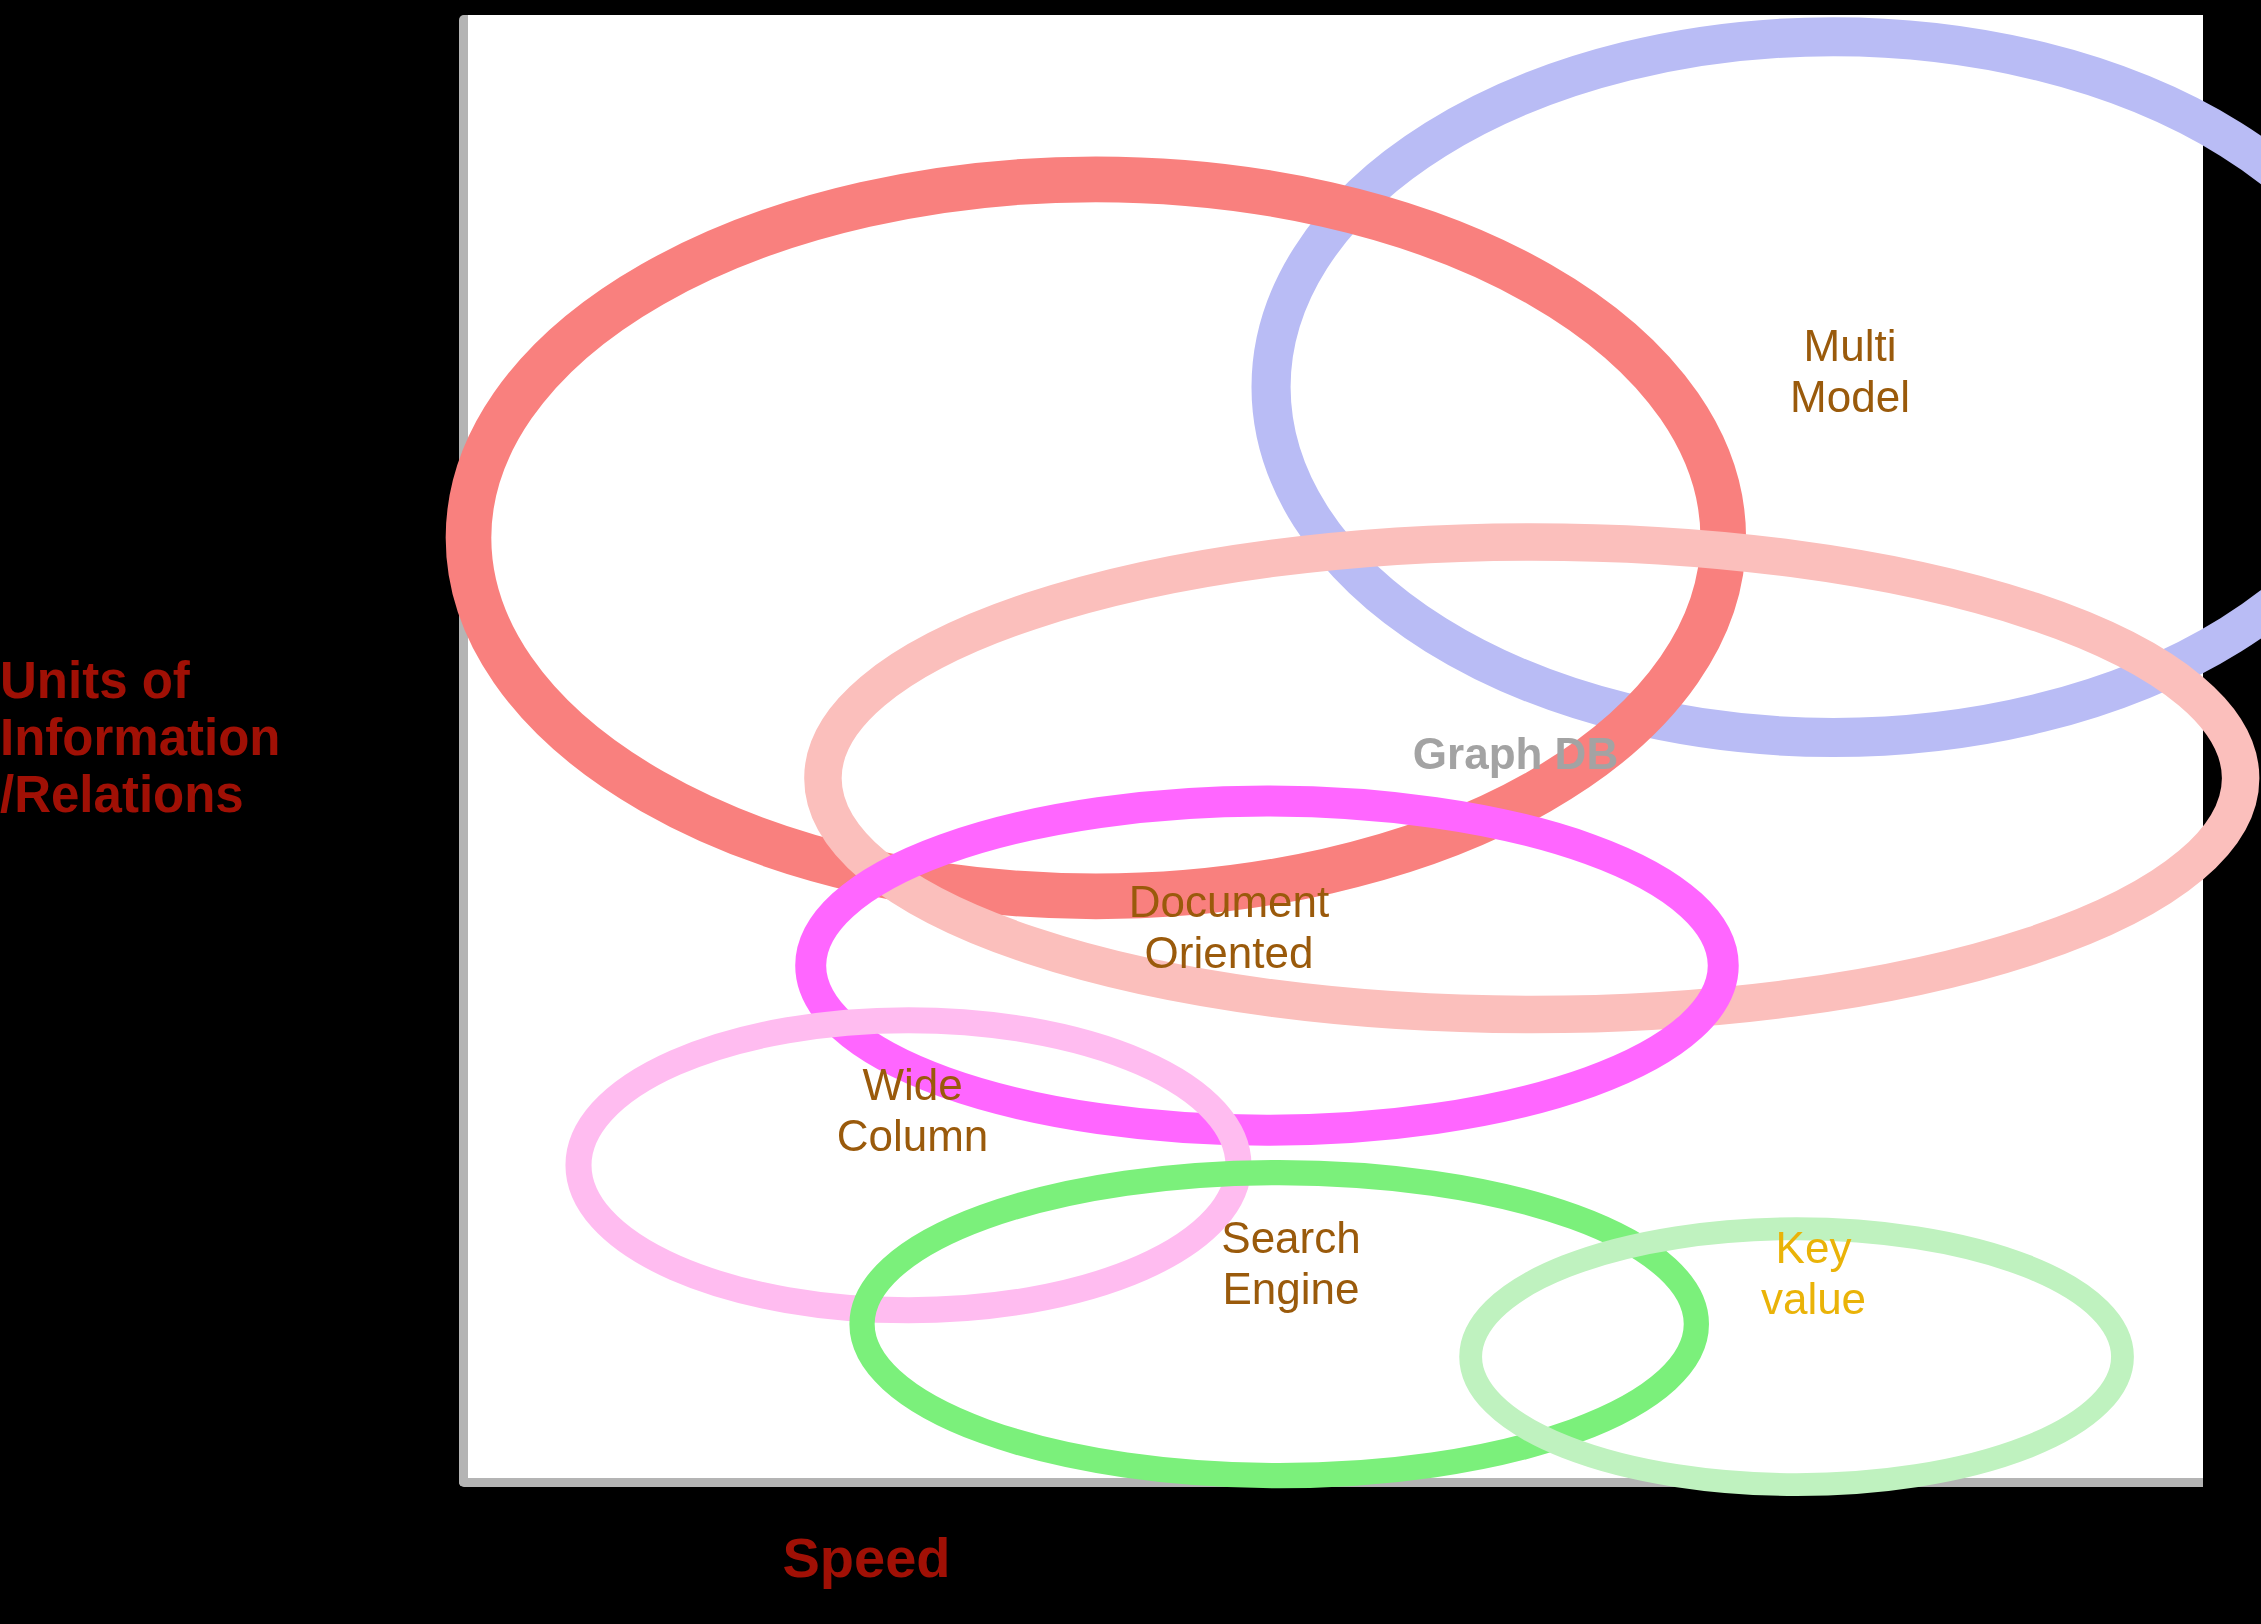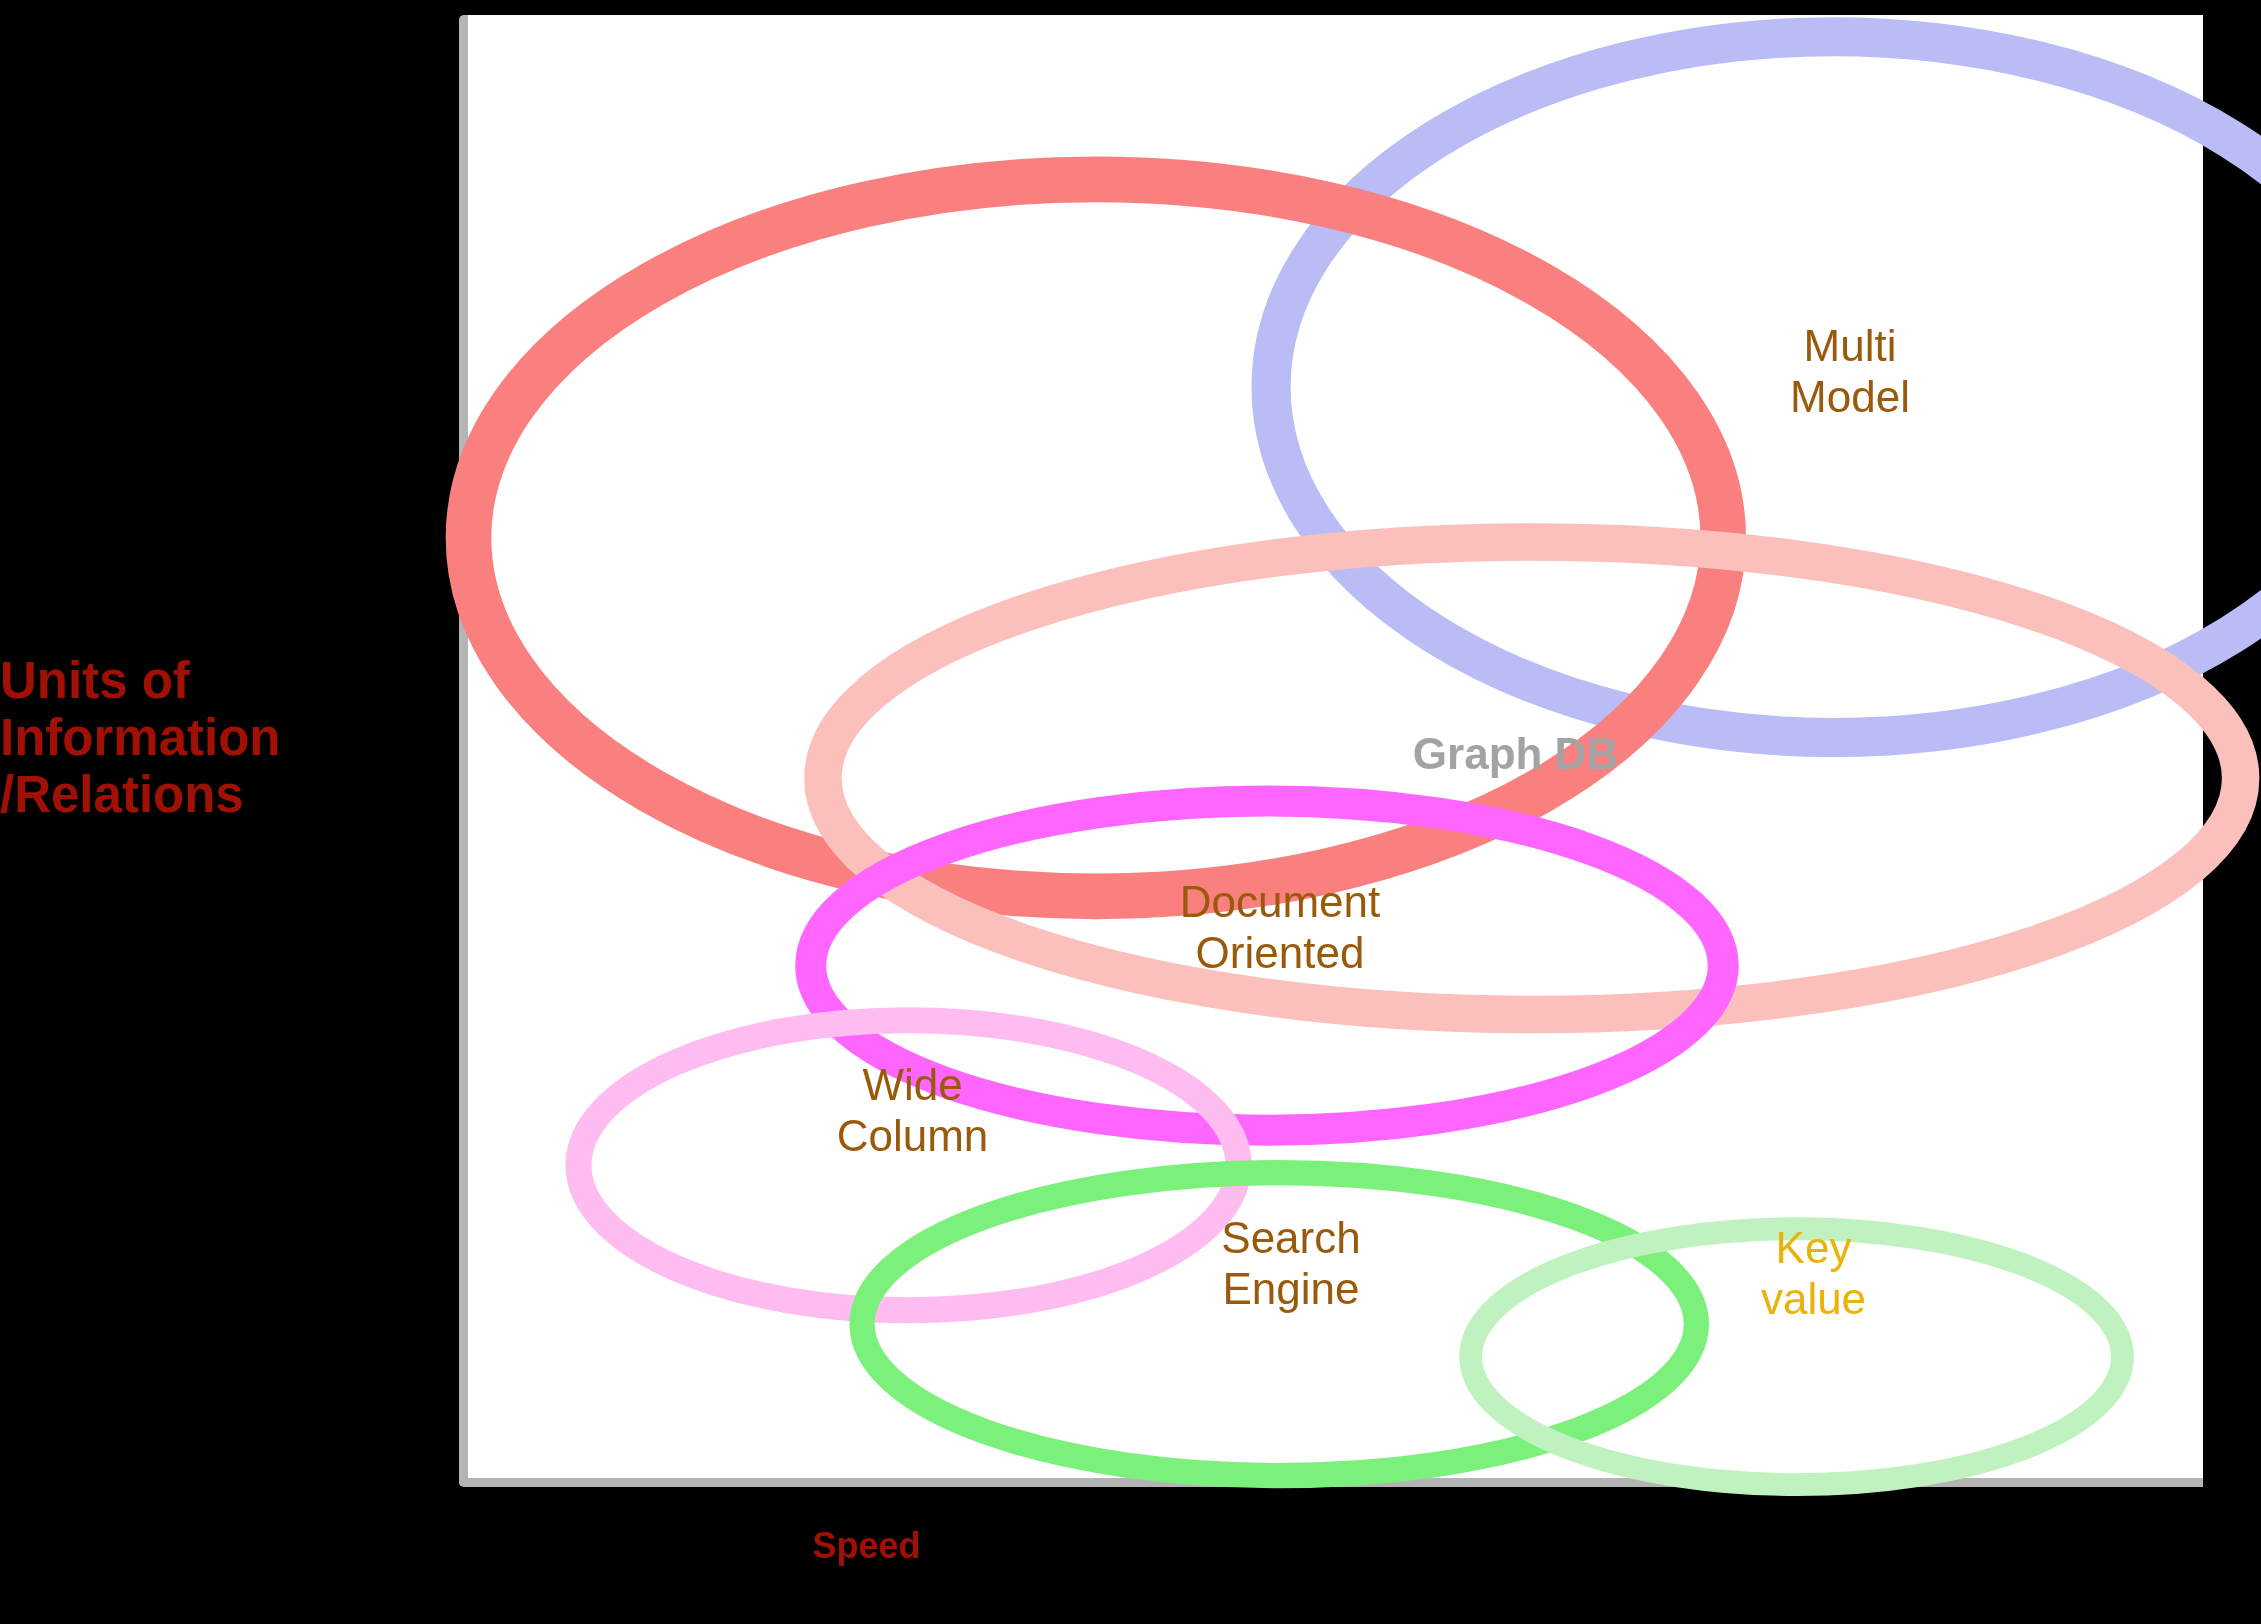--- a/index.html
+++ b/index.html
@@ -29,21 +29,21 @@
     letter-spacing: 0px;
   }
   #x-axis-label {
     position: absolute;
     left: 459px;
     top: 1525px;
     width: 815px;
     text-align: center;
     color: #A01005;
     font-weight: bold;
-    font-size: 36px;
+    font-size: 56px;
   }
   
   #plot-panel {
     position: absolute;
     left: 459px;
     top: 14.7px;
     width: 1744px;
     height: 1472px;
     background: #FFFFFF;
     border-left: 9px solid #B4B4B4;
@@ -68,21 +68,21 @@
     color: #9A5A0B;
     font-size: 44px;
     line-height: 1.16;
     text-align: center;
     white-space: pre-line;
     font-weight: normal;
   }
   #label-multi-model   { left: 1679px; top: 320px;  width: 342px; }
   #label-relational-db { left: 709px;  top: 500px;  width: 652px; }
   #label-graph-db      { left: 1312px; top: 728px;  width: 407px; }
-  #label-document-oriented { left: 1068px; top: 876px; width: 424px; }
+  #label-document-oriented { left: 1017px; top: 876px; width: 424px; }
   #label-wide-column   { left: 709px;  top: 1059px; width: 407px; }
   #label-search-engine { left: 1116px; top: 1212px; width: 350px; }
   #label-key-value     { left: 1679px; top: 1222px; width: 269px; }
 </style>
 </head>
 <body>
 
 <div id="stage">
 
   <div id="y-axis-label" style="color: rgb(160, 16, 5);">Units of

